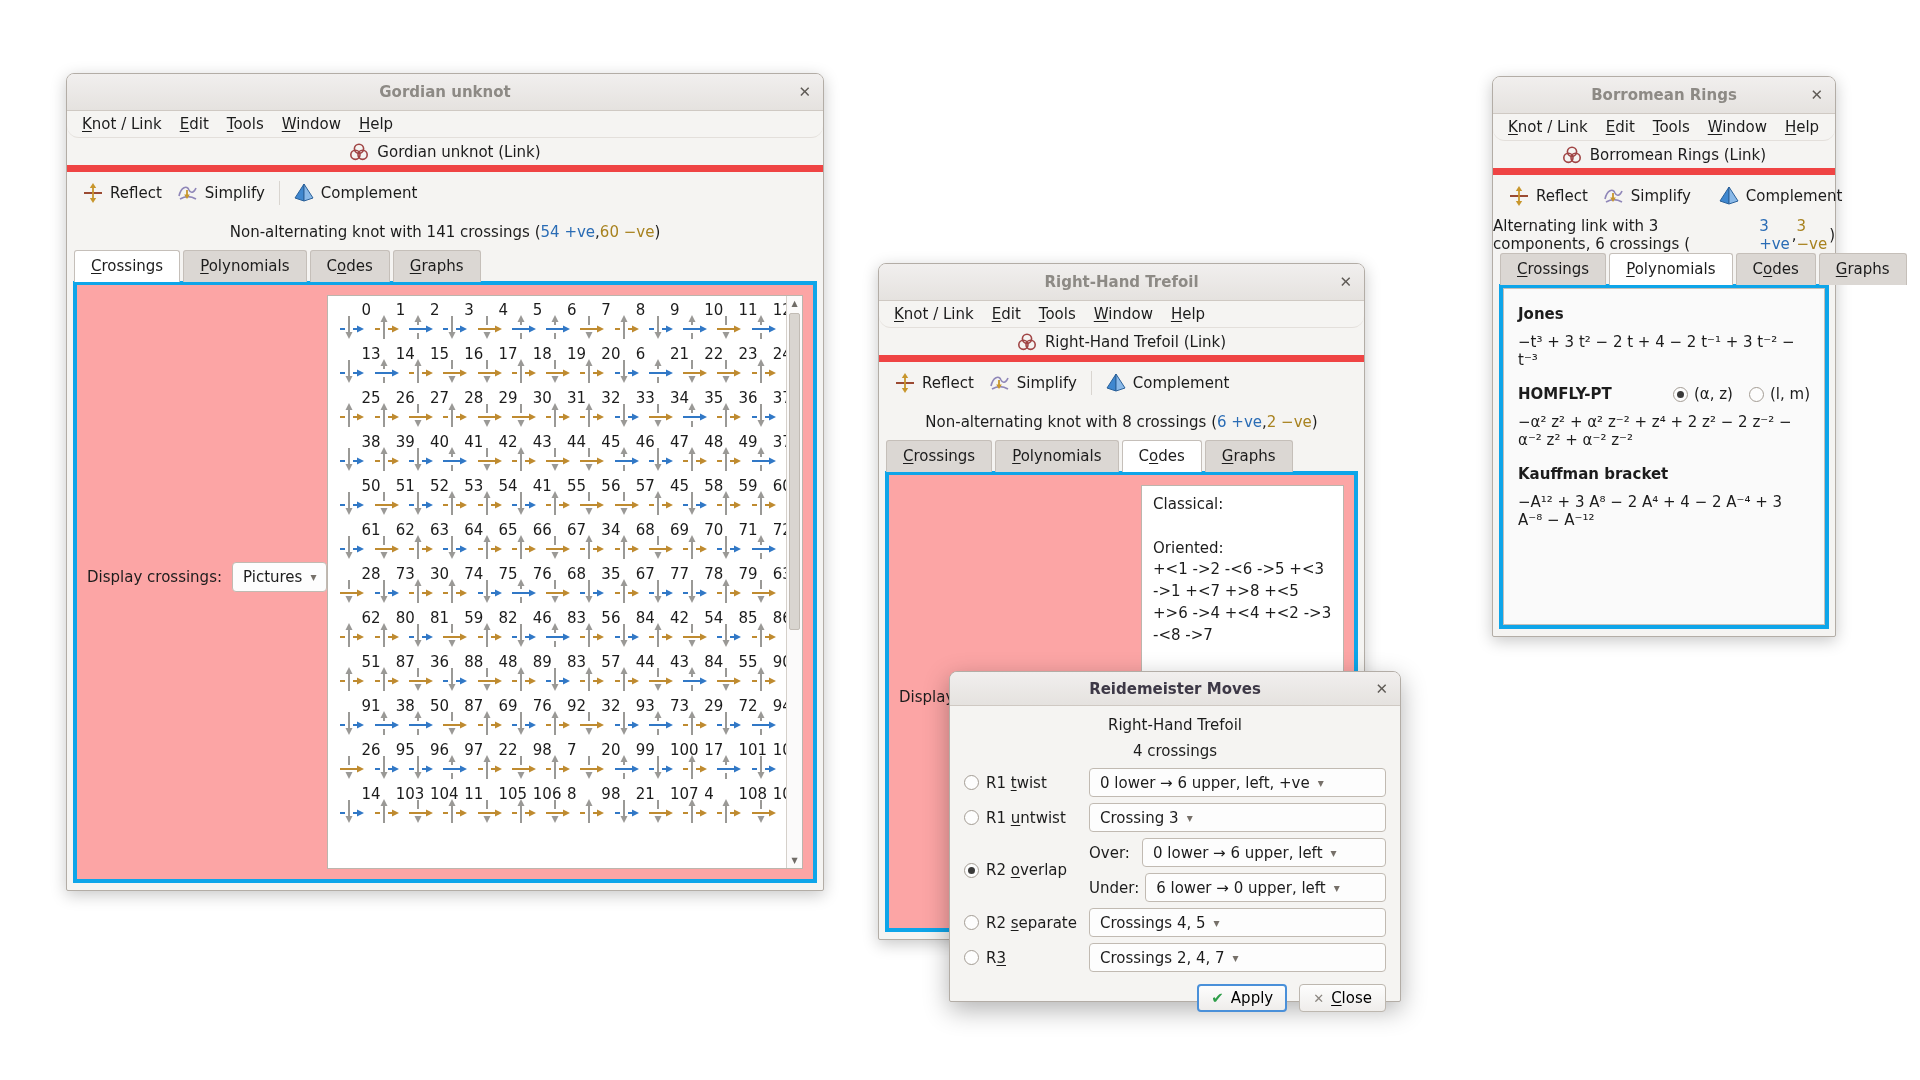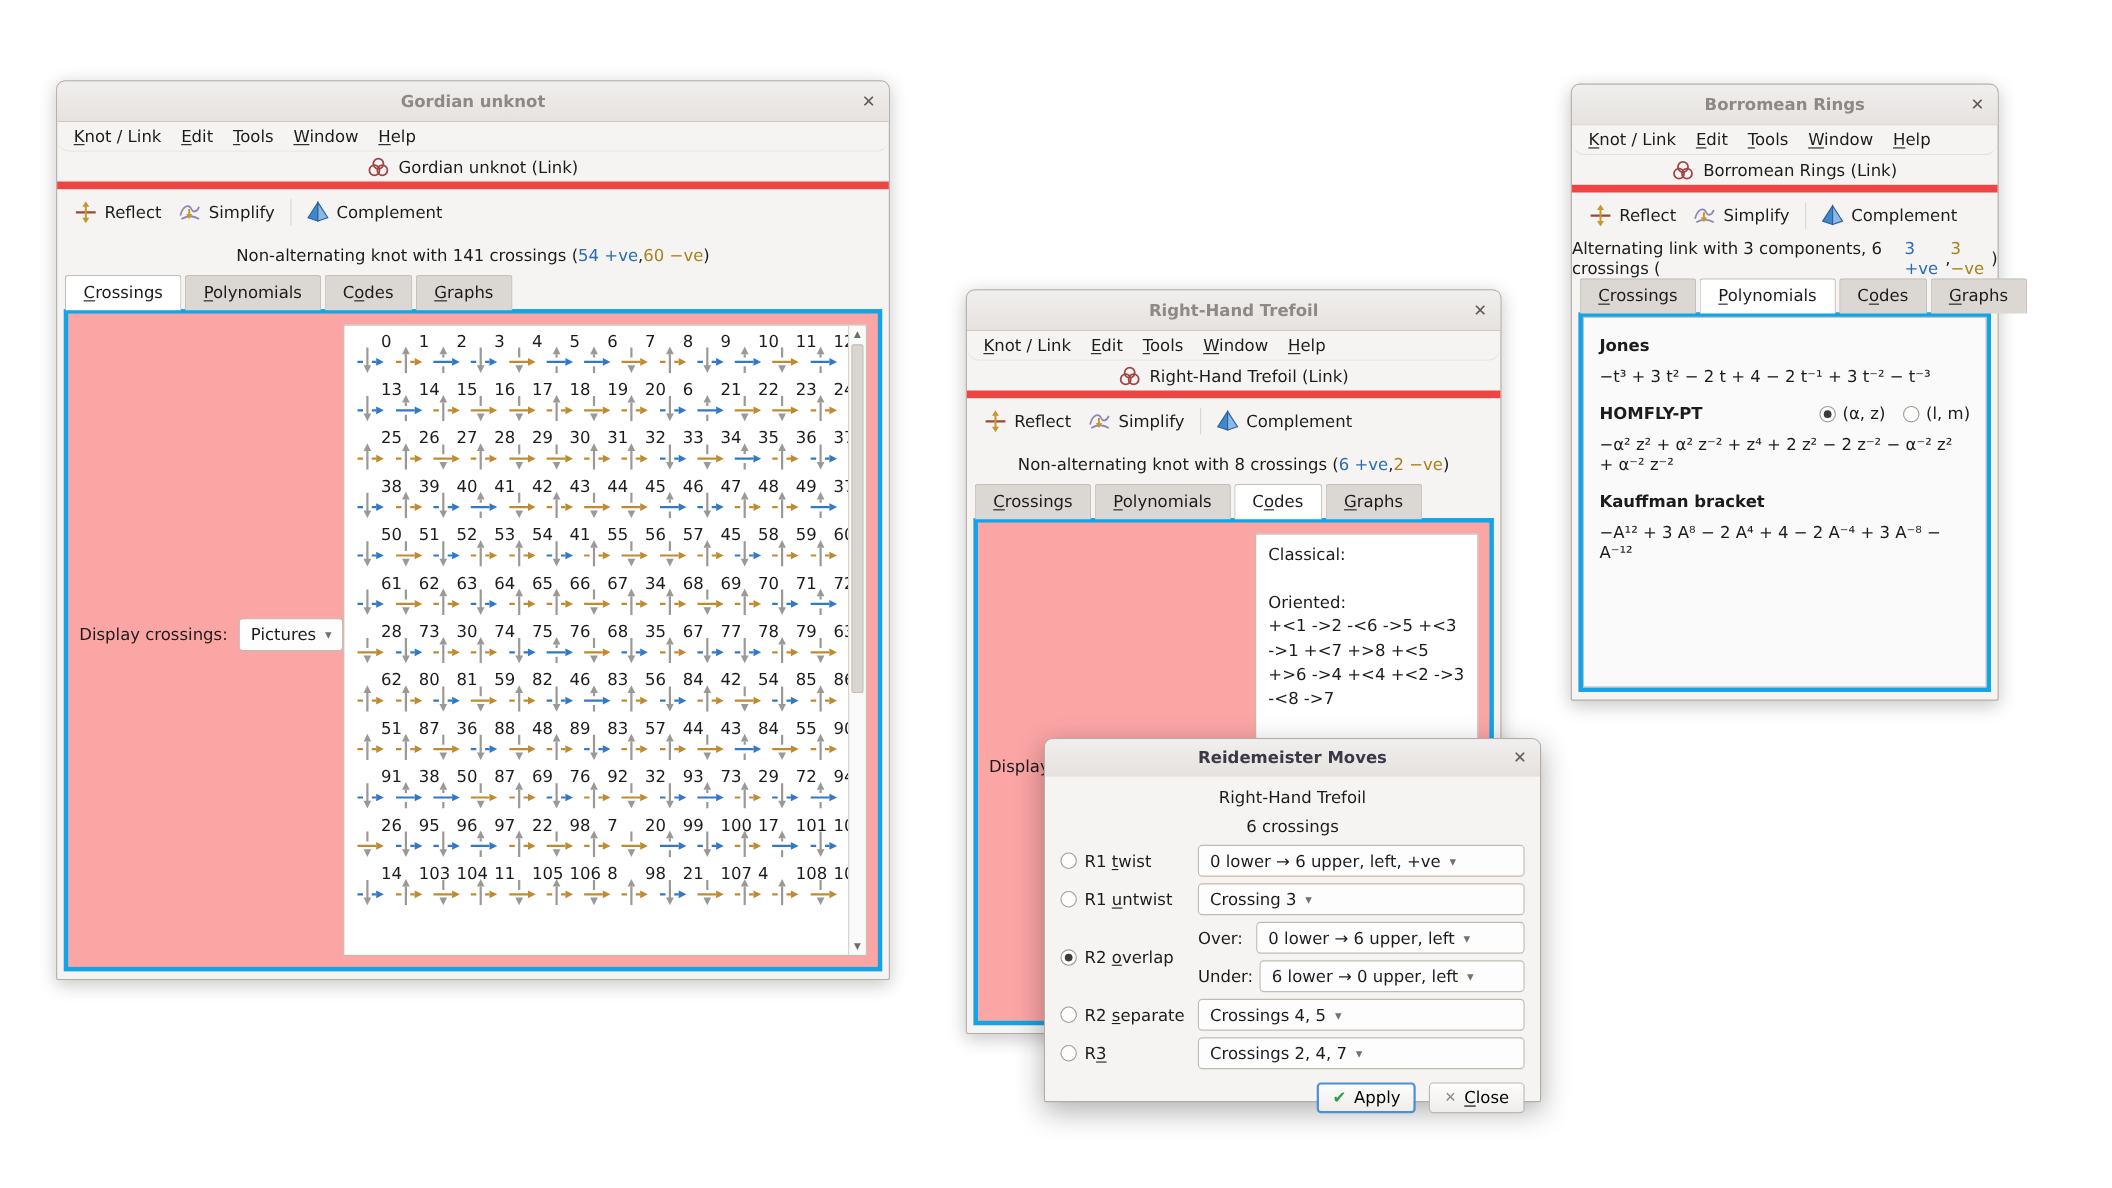--- a/index.html
+++ b/index.html
@@ -152,21 +152,21 @@
 
     <symbol id="ic-complement" viewBox="0 0 20 20">
       <polygon points="1,15 10,1 10,18" fill="#3f87cf" stroke="#2a6099" stroke-width="1"></polygon>
       <polygon points="10,1 19,15 10,18" fill="#8ab9e8" stroke="#2a6099" stroke-width="1"></polygon>
     </symbol>
   </defs>
 </svg>
 
 <div class="desktop">
 
-  <section class="win" style="left:51px;top:73px;width:758px;height:818px;">
+  <section class="win" style="left:66px;top:73px;width:758px;height:818px;">
     <header class="titlebar">
       <span class="title">Gordian unknot</span>
       <span class="closebtn">✕</span>
     </header>
     <nav class="menubar">
 
         <span class="menuitem"><u>K</u>not / Link</span>
 
         <span class="menuitem"><u>E</u>dit</span>
 
@@ -1321,21 +1321,21 @@
           </div>
         <div class="vscroll">
           <span>▲</span>
           <span class="vthumb"></span>
           <span>▼</span>
         </div>
       </div>
     </div>
   </section>
 
-  <section class="win" style="left:1428px;top:76px;width:389px;height:561px;">
+  <section class="win" style="left:1492px;top:76px;width:344px;height:561px;">
     <header class="titlebar">
       <span class="title">Borromean Rings</span>
       <span class="closebtn">✕</span>
     </header>
     <nav class="menubar">
 
         <span class="menuitem"><u>K</u>not / Link</span>
 
         <span class="menuitem"><u>E</u>dit</span>
 
@@ -1483,21 +1483,21 @@
     </div>
   </section>
 
   <section class="win dlg" style="left:949px;top:671px;width:452px;height:331px;">
     <header class="titlebar">
       <span class="title">Reidemeister Moves</span>
       <span class="closebtn" style="height:33px;">✕</span>
     </header>
     <div class="dlgbody">
       <div class="dlgline">Right-Hand Trefoil</div>
-      <div class="dlgline" style="padding-top:0;">6 crossings</div>
+      <div class="dlgline" style="padding-top:0;">4 crossings</div>
 
       <div class="rrow">
         <span class="radio"></span>
         <span class="rlabel">R1 <u>t</u>wist</span>
         <div class="combo rcombo">
           <span>0 lower → 6 upper, left, +ve</span>
           <span class="arrow">▾</span>
         </div>
       </div>
 

